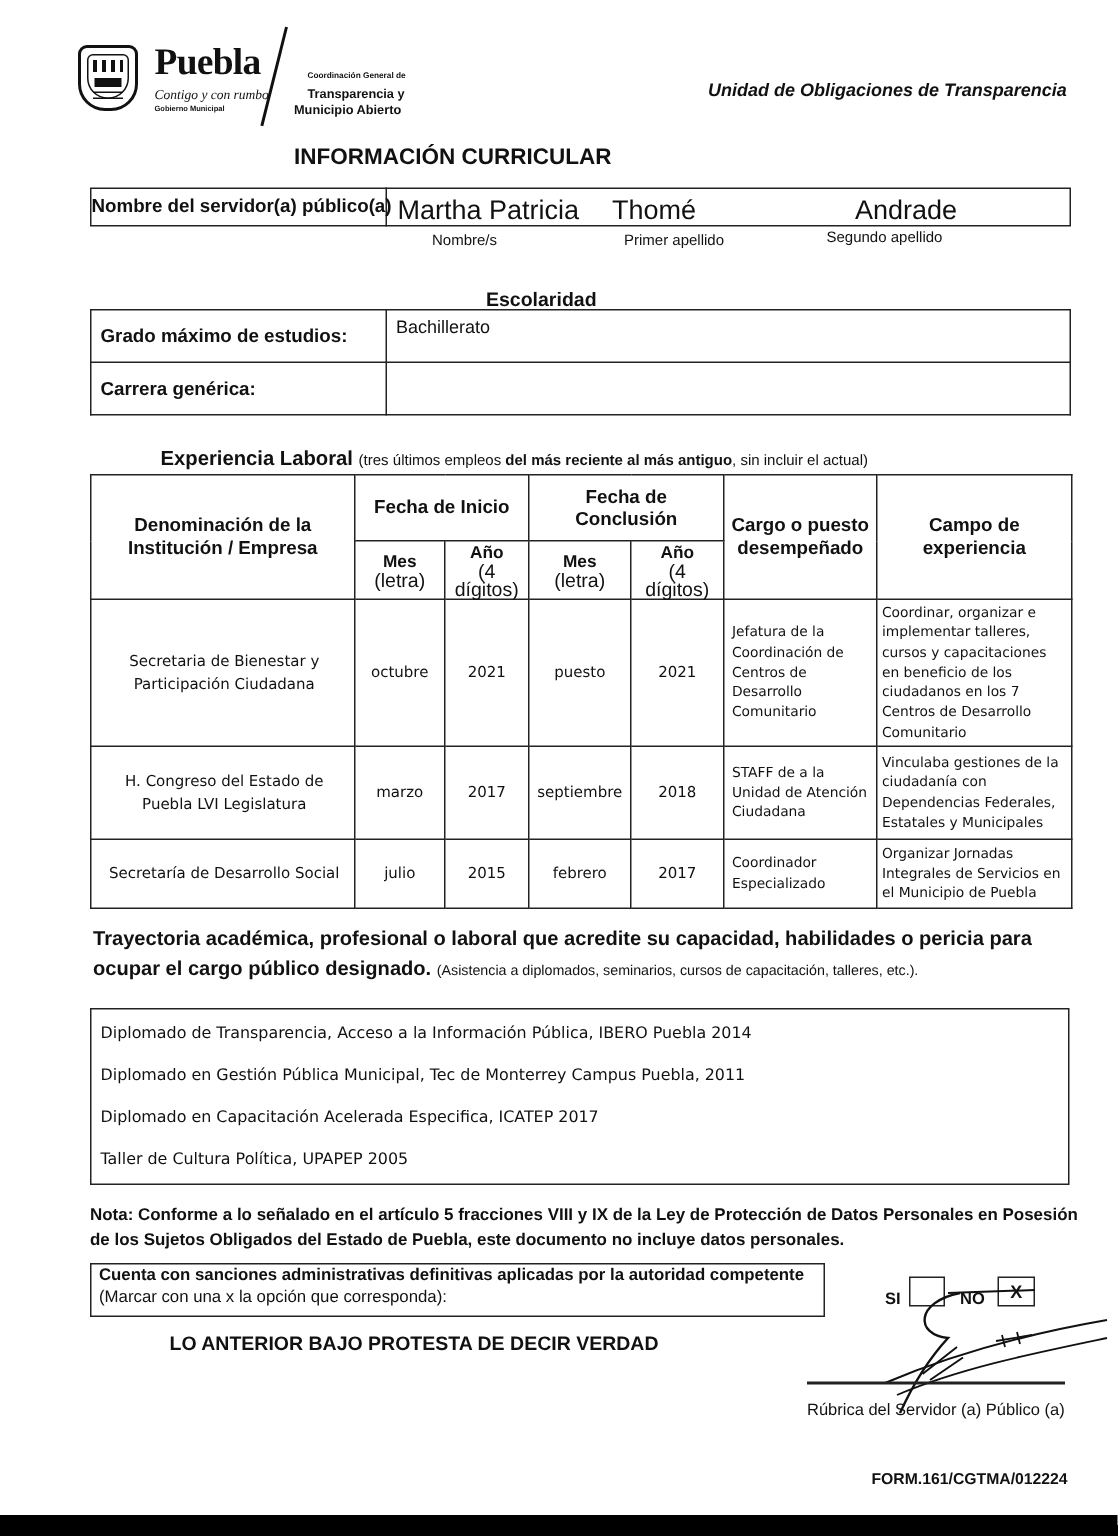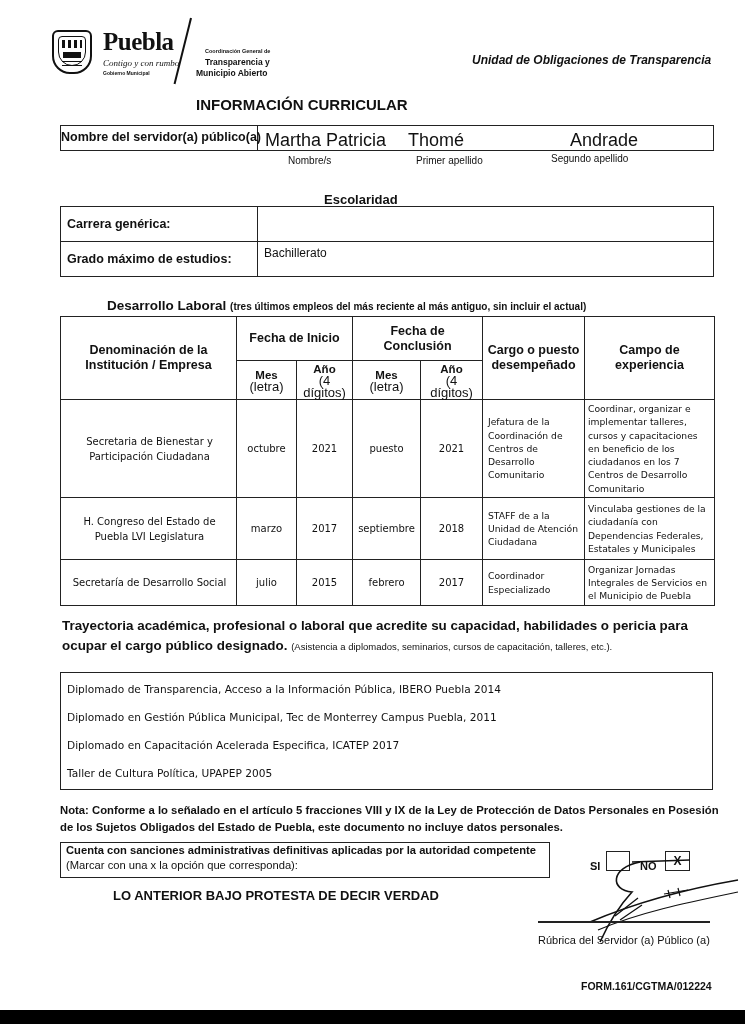--- a/index.html
+++ b/index.html
@@ -32,21 +32,21 @@
   .esc-title { left:324px; top:192px; font-size:13px; font-weight:bold; }
   table { border-collapse:collapse; }
   .esc-table { left:60px; top:206px; width:654px; }
   .esc-table td { border:1.5px solid #222; height:30px; font-size:12.5px; vertical-align:middle; padding:0 6px; }
   .esc-table td.lbl { width:184px; font-weight:bold; }
   .esc-table td.val { vertical-align:top; padding-top:4px; font-size:12px; }
 
   
   .exp-title { left:107px; top:298px; font-size:13.5px; font-weight:bold; white-space:nowrap; }
   .exp-title span { font-size:10px; }
-  .exp-title .n { font-weight:bold; }
+  .exp-title .n { font-weight:normal; }
   .exp-table { left:60px; top:316px; width:654px; table-layout:fixed; }
   .exp-table th, .exp-table td { border:1.5px solid #222; text-align:center; vertical-align:middle; padding:0 3px; }
   .exp-table th { font-size:12.5px; font-weight:bold; line-height:15px; }
   .exp-table th.small { font-size:11.5px; line-height:12px; padding-top:2px; }
   .exp-table th.small span { display:block; font-size:13px; font-weight:normal; }
   .exp-table td { font-size:11px; font-family:"DejaVu Sans", sans-serif; font-size:10px; }
   .exp-table td.inst { text-align:center; padding-left:5px; line-height:15px; }
   .exp-table td.cargo, .exp-table td.campo { text-align:left; font-size:9.2px; line-height:13.2px; }
   .exp-table td.cargo { padding-left:5px; }
 
@@ -98,32 +98,32 @@
 <div class="abs name-val" style="left:408px;">Thomé</div>
 <div class="abs name-val" style="left:570px;">Andrade</div>
 <div class="abs name-cap" style="left:288px;">Nombre/s</div>
 <div class="abs name-cap" style="left:416px;">Primer apellido</div>
 <div class="abs name-cap" style="left:551px;top:153px;">Segundo apellido</div>
 
 <div class="abs esc-title">Escolaridad</div>
 <table class="abs esc-table">
   <tbody>
       <tr>
+    <td class="lbl">Grado máximo de estudios:</td>
+    <td class="val">Bachillerato</td>
+  </tr>
+  <tr>
     <td class="lbl">Carrera genérica:</td>
     <td class="val"></td>
   </tr>
-  <tr>
-    <td class="lbl">Grado máximo de estudios:</td>
-    <td class="val">Bachillerato</td>
-  </tr>
 </tbody>
   </table>
 
 <div class="abs exp-title">
-  <span style="font-size:13.5px">Desarrollo Laboral</span>
+  <span style="font-size:13.5px">Experiencia Laboral</span>
   <span class="n">(tres últimos empleos </span><span>del más reciente al más antiguo</span><span class="n">, sin incluir el actual)</span>
 </div>
 
 <table class="abs exp-table">
   <colgroup>
     <col style="width:176px">
       <col style="width:60px">
       <col style="width:56px">
       <col style="width:68px">
       <col style="width:62px">

